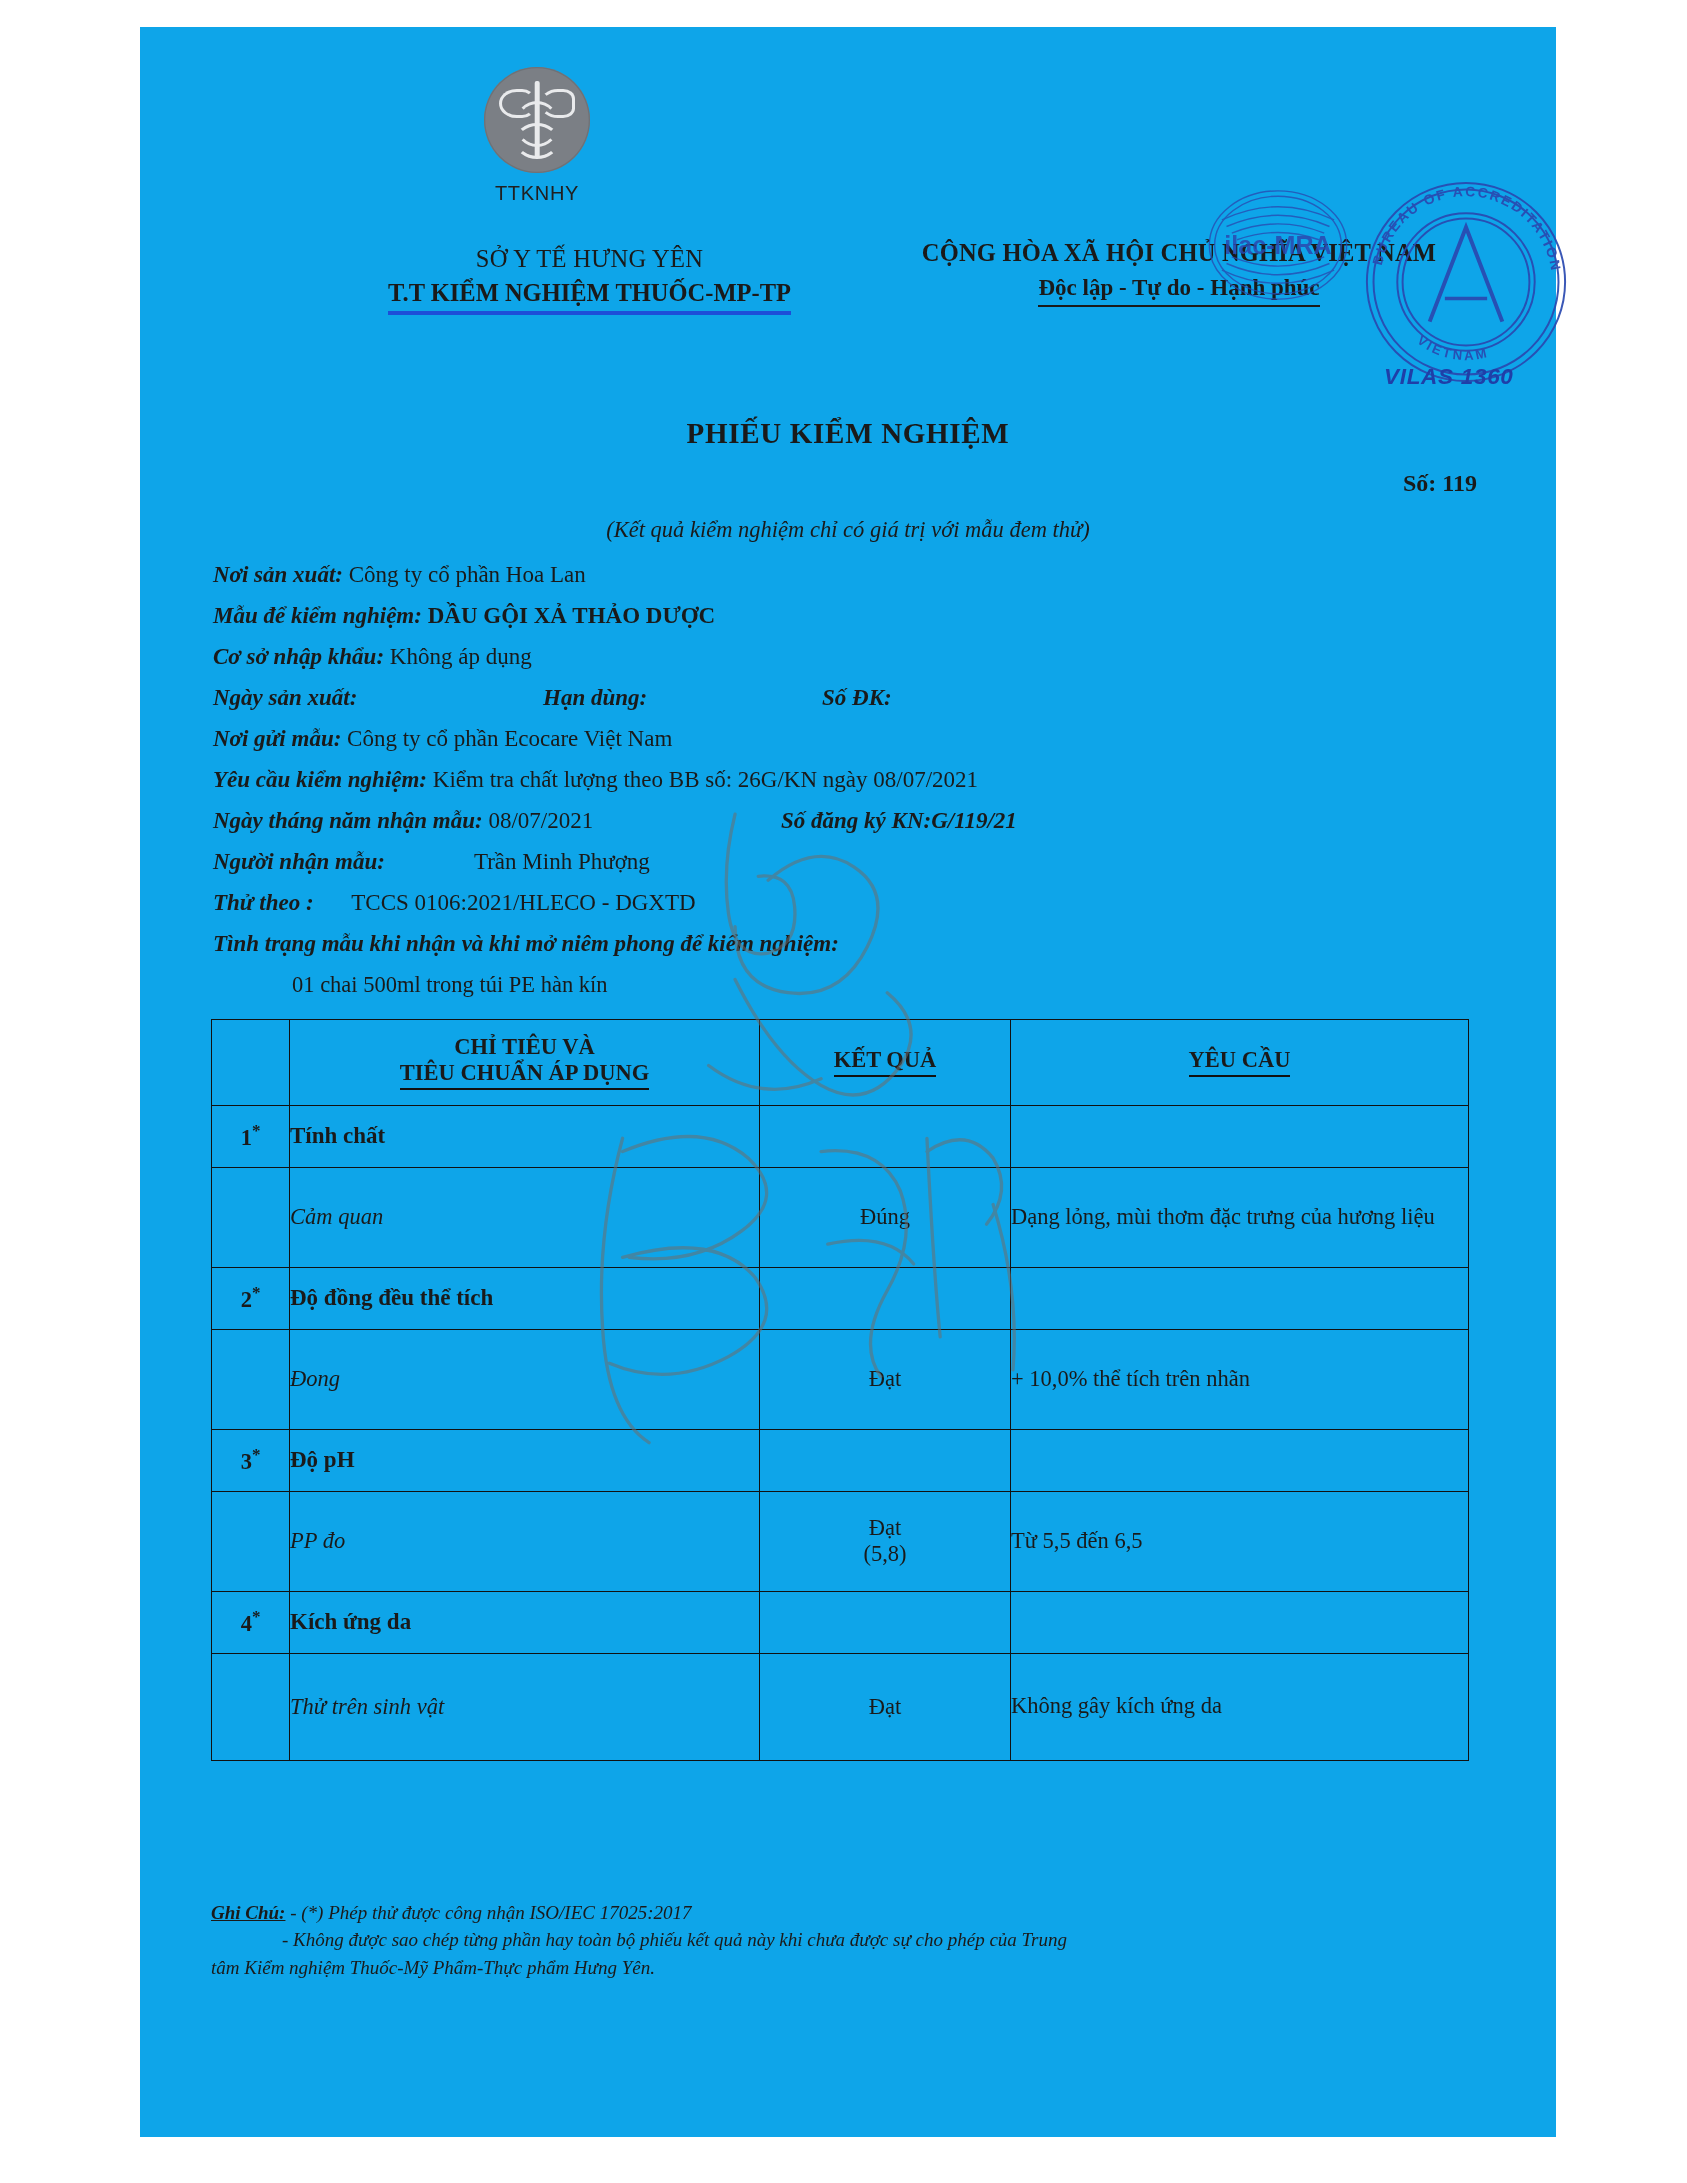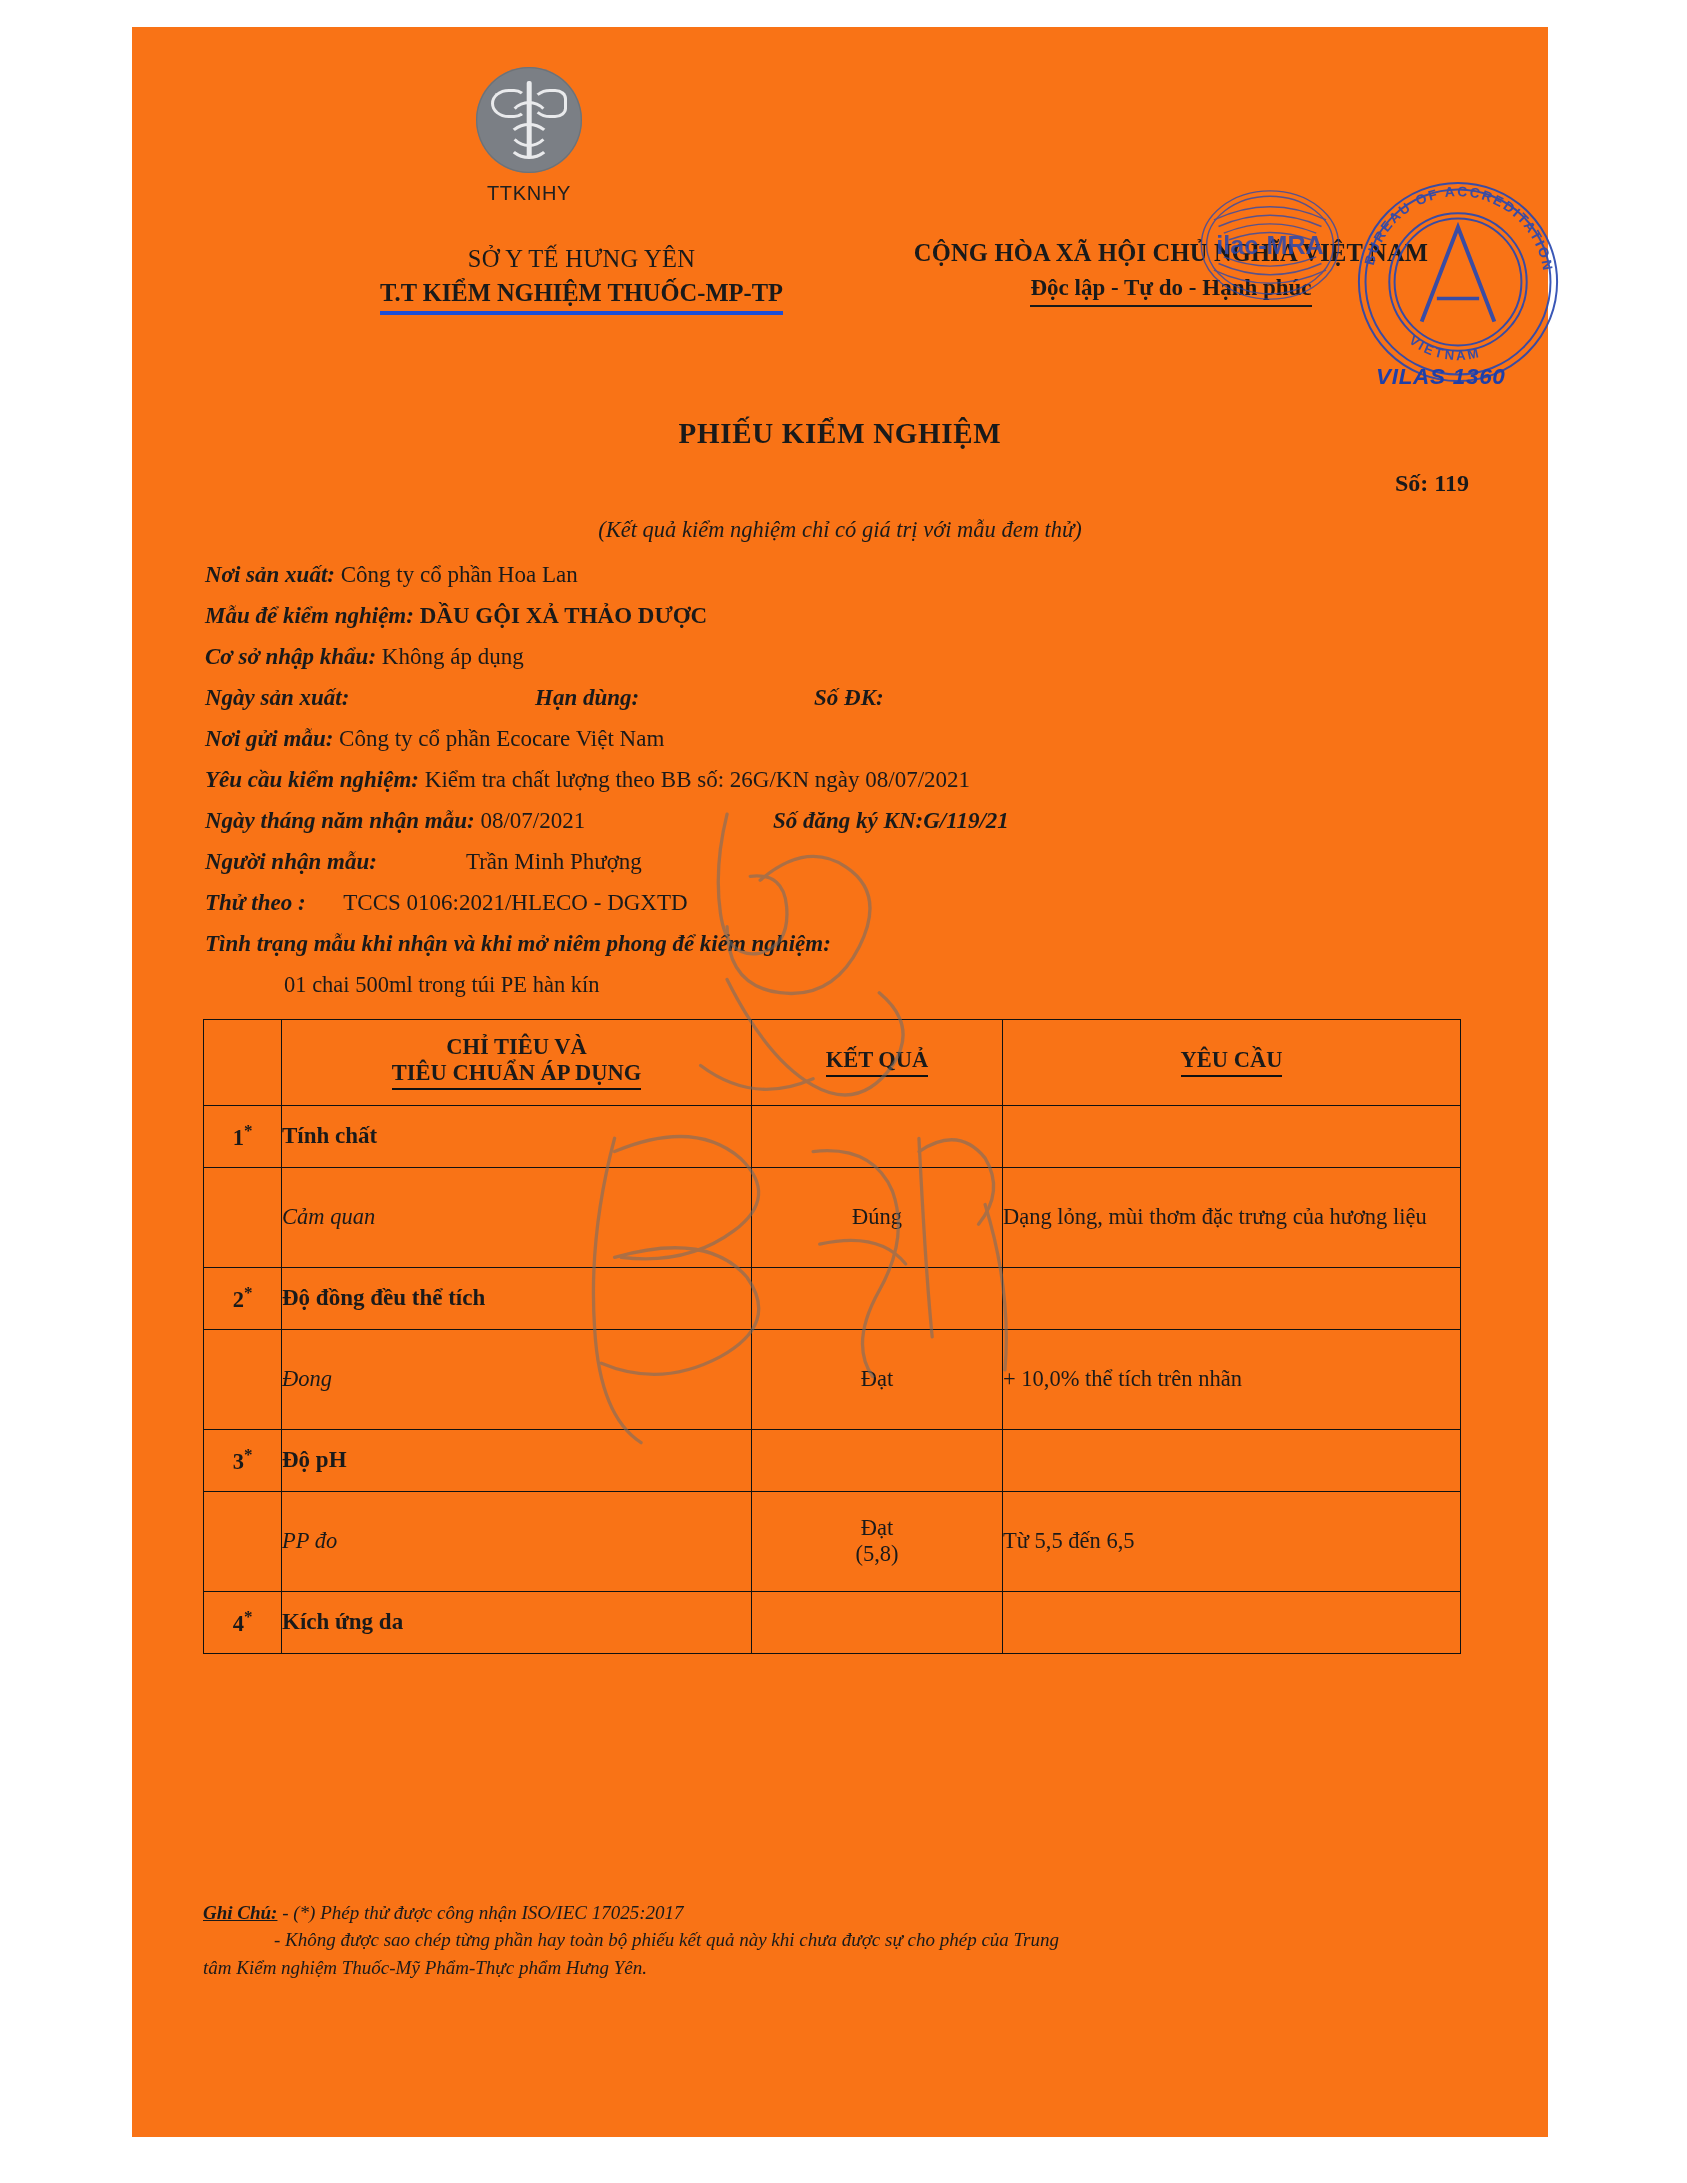--- a/index.html
+++ b/index.html
@@ -16,25 +16,25 @@
     overflow: hidden;
   }
   .page {
     position: relative;
     width: 1687px;
     height: 2183px;
     background: #fff;
   }
   .sheet {
     position: absolute;
-    left: 132px;
+    left: 140px;
     top: 26.5px;
     width: 1416px;
     height: 2110px;
-    background: #f97316;
+    background: #0ea5e9;
   }
 
   
   .header {
     position: absolute;
     left: 0;
     top: 0;
     width: 1416px;
     height: 284px;
   }
@@ -520,20 +520,26 @@
             <td class="cell-center" style="white-space:pre-line">Đạt
 (5,8)</td>
             <td class="cell-req">Từ 5,5 đến 6,5</td>
           </tr>
           <tr class="r-main">
             <td class="cell-no"><span>4</span><sup>*</sup></td>
             <td class="cell-crit-bold">Kích ứng da</td>
             <td class="cell-center"></td>
             <td class="cell-req"></td>
           </tr>
+          <tr class="r-sub-tall">
+            <td class="cell-no"></td>
+            <td class="cell-crit-italic">Thử trên sinh vật</td>
+            <td class="cell-center">Đạt</td>
+            <td class="cell-req">Không gây kích ứng da</td>
+          </tr>
         </tbody>
       </table>
     </div>
 
     <svg class="scribble" viewBox="0 0 1100 1200">
       <g fill="none" stroke="#6d6d6d" stroke-width="5" stroke-linecap="round">
         <path d="M470 50 q-20 80 -10 150 q10 70 60 60 q45 -12 40 -70 q-4 -52 -55 -46"></path>
         <path d="M520 150 q70 -60 130 -20 q60 40 20 120 q-40 80 -120 70 q-80 -10 -80 -100"></path>
         <path d="M470 300 q60 120 130 160 q70 40 120 -30 q40 -60 -20 -110"></path>
         <path d="M430 430 q80 60 170 20"></path>

